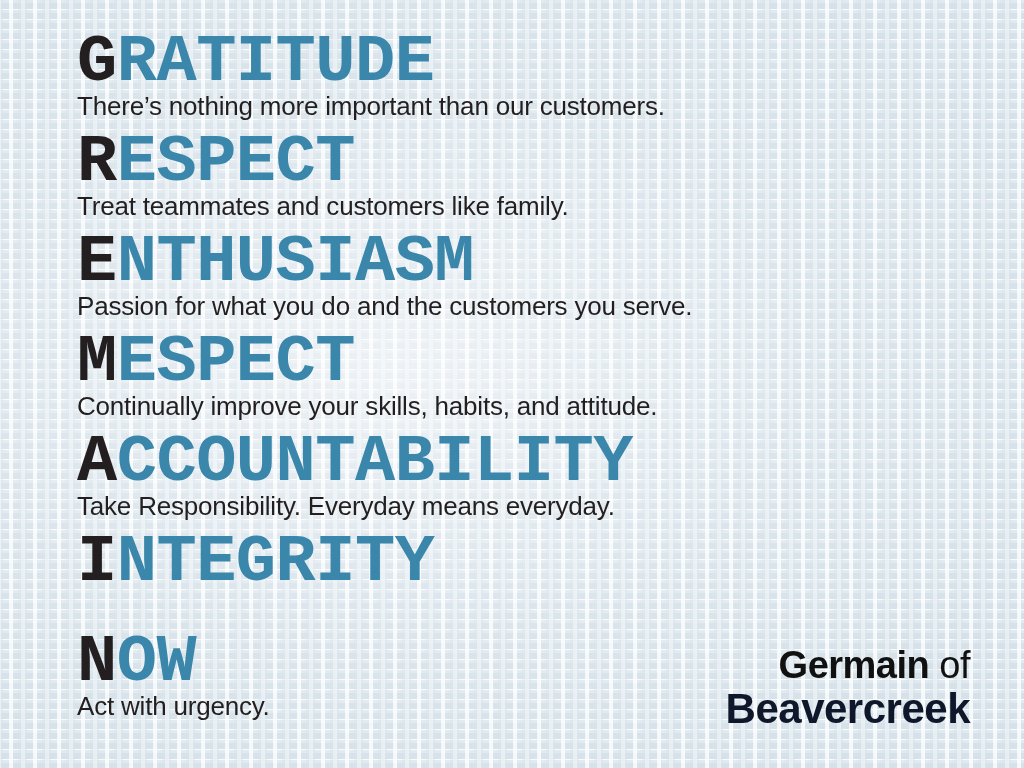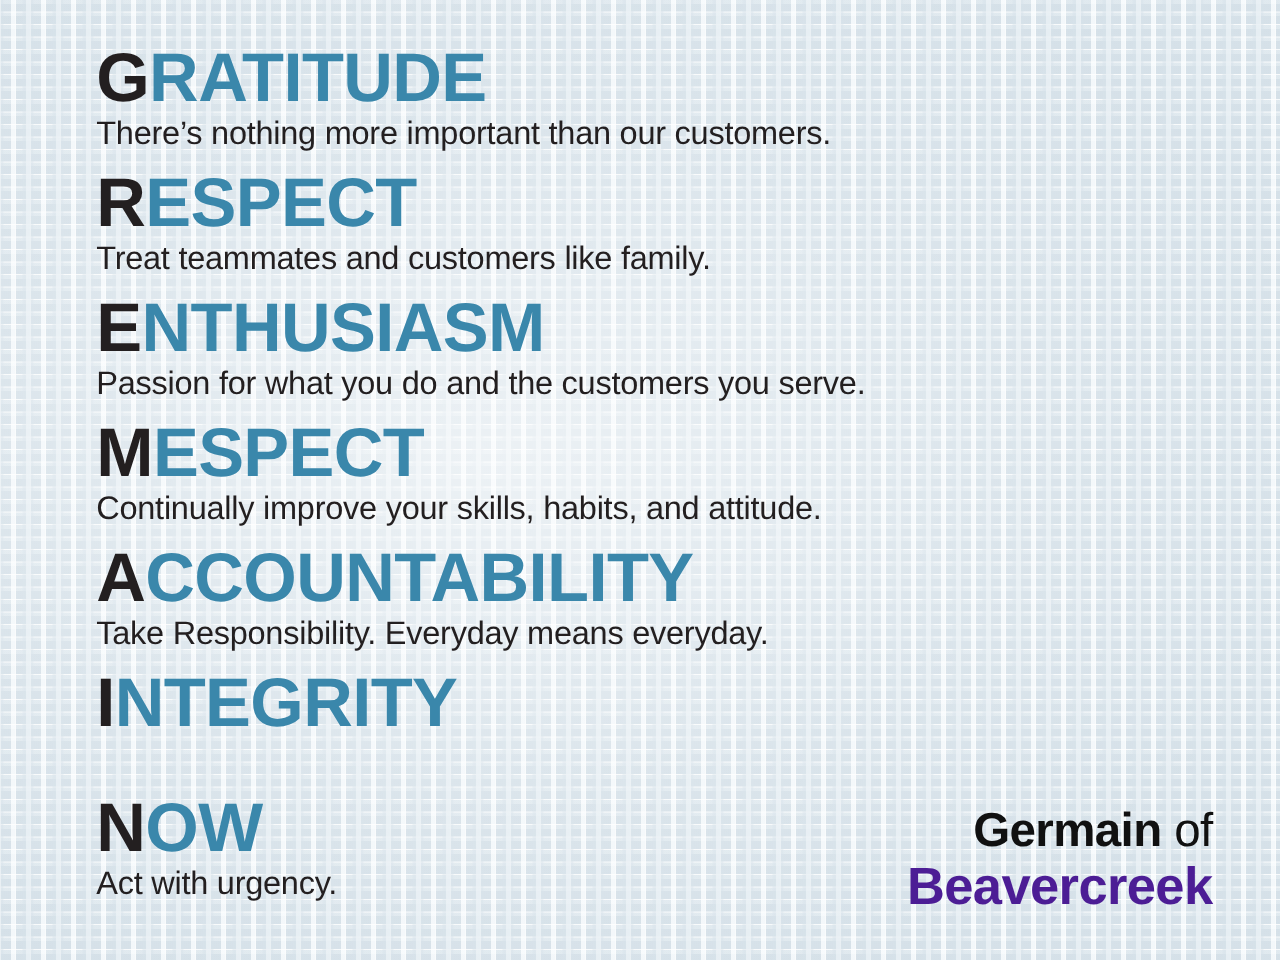--- a/index.html
+++ b/index.html
@@ -65,23 +65,23 @@
     top: 34px;
     width: 900px;
   }
 
   .value-block {
     height: 100px;
     position: relative;
   }
 
   .value-heading {
-    font-family: Liberation Sans, sans-serif;
+    font-family: Liberation Mono, monospace;
     font-weight: 700;
-    font-size: 55px;
+    font-size: 67px;
     line-height: 50px;
     letter-spacing: -0.5px;
     color: #3a87ab;
     margin: 0;
     padding-top: 3px;
     white-space: nowrap;
   }
   .value-heading .initial {
     color: #231f20;
   }
@@ -117,21 +117,21 @@
     font-weight: 700;
   }
   #logo-line1 .connector {
     font-weight: 400;
   }
   #logo-line2 {
     font-family: "Liberation Sans", sans-serif;
     font-weight: 700;
     font-size: 42px;
     line-height: 46px;
-    color: #4c1d95;
+    color: #0f172a;
     white-space: nowrap;
     letter-spacing: -0.5px;
     text-align: right;
   }
 </style>
 </head>
 <body>
 
 <div id="slide">
 

